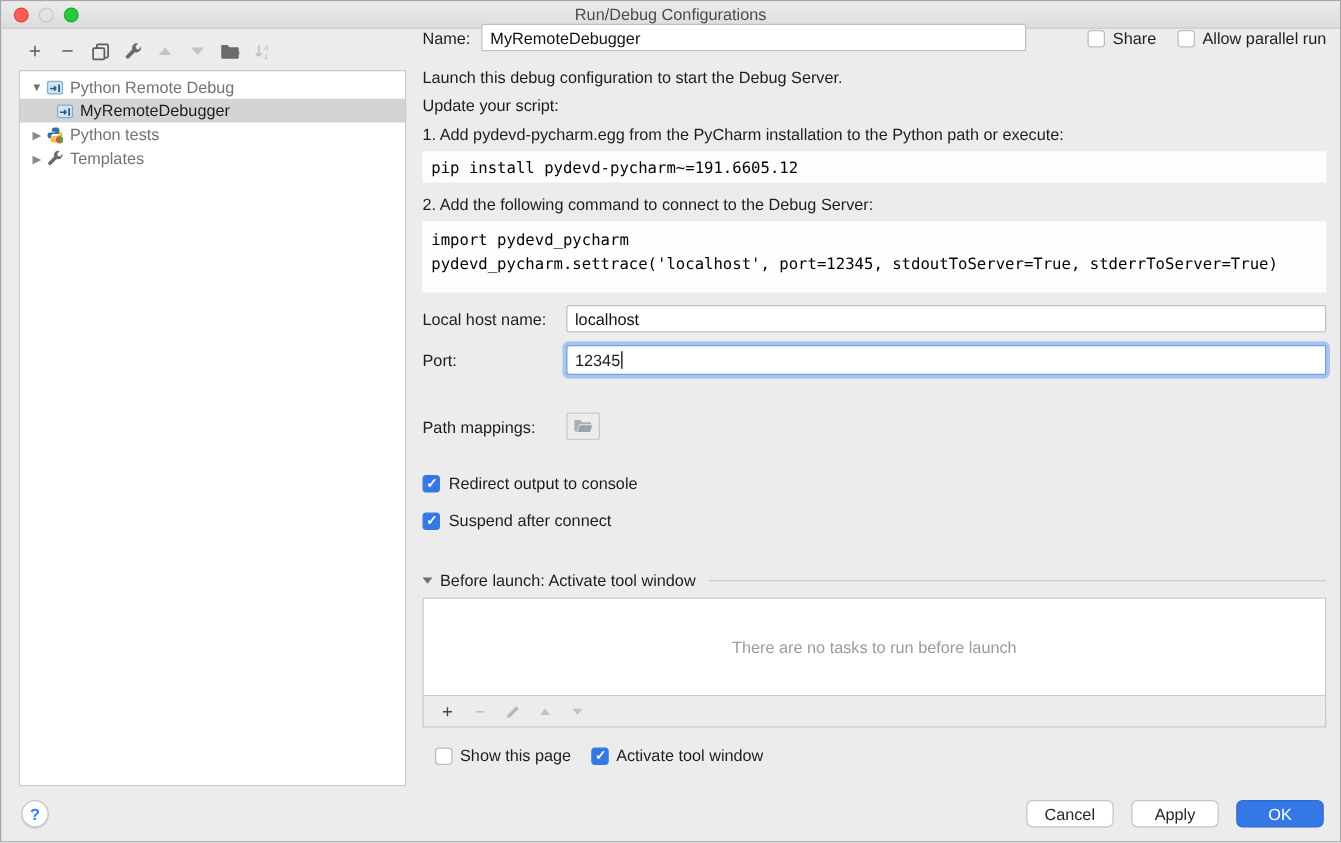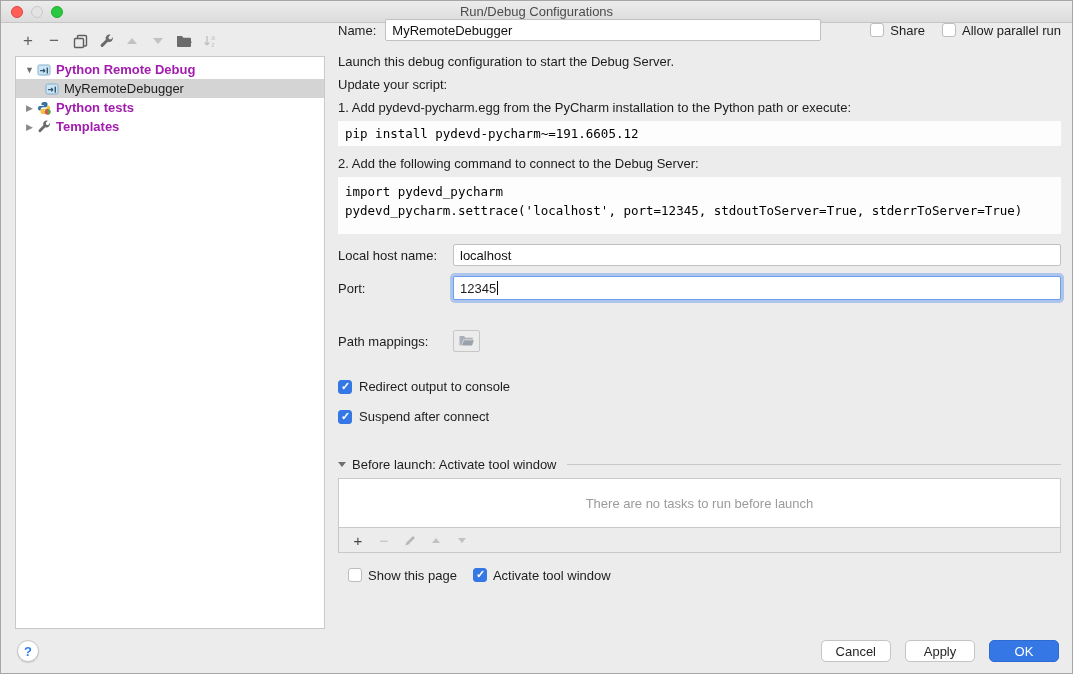--- a/index.html
+++ b/index.html
@@ -22,30 +22,30 @@
   .ticon.dim { color:#BDBDBD; }
   .tri { display:inline-block; width:0; height:0; }
   .tri.up   { border-left:5px solid transparent; border-right:5px solid transparent; border-bottom:6px solid #C2C2C2; }
   .tri.down { border-left:5px solid transparent; border-right:5px solid transparent; border-top:6px solid #C2C2C2; }
 
   
   .tree-panel { position:absolute; left:14px; top:55px; width:310px; height:573px; background:#fff; border:1px solid #C9C9C9; padding-top:3px; }
   .trow { position:relative; height:19px; display:flex; align-items:center; font-size:13px; white-space:nowrap; }
   .trow .caret { width:11px; text-align:center; font-size:9px; color:#8a8a8a; margin-left:8px; }
   .trow.sel { background:#D4D4D4; }
-  .trow b { font-weight:bold; color:#a21caf; }
+  .trow b { font-weight:normal; color:#737373; }
   .tree-ico { width:14px; height:14px; margin:0 5px 0 2px; flex:0 0 auto; }
   .indent1 { margin-left:29px; }
 
   
   .rpanel { position:absolute; left:337px; top:18px; width:723px; }
   .row { display:flex; align-items:center; }
   input.mac-field { height:22px; border:1px solid #C1C1C1; border-radius:2px; background:#fff; padding:0 6px; font-family:"Liberation Sans",sans-serif; font-size:13px; color:#111; outline:none; }
   .name-row input { width:436px; margin-left:9px; }
-  .cbgroup { display:flex; align-items:flex-start; gap:6px; }
+  .cbgroup { display:flex; align-items:flex-end; gap:6px; }
   .cb { width:14px; height:14px; border-radius:3px; border:1px solid #BDBDBD; background:#fff; flex:0 0 auto; }
   .cb.on { background:#3578E5; border-color:#3578E5; position:relative; }
   .cb.on::after { content:"✓"; position:absolute; left:2px; top:-1px; color:#fff; font-size:11px; font-weight:bold; }
   .desc { margin-top:9px; line-height:16px; }
   .desc + .desc { margin-top:7px; }
   .codeblock { background:#FDFDFD; font-family:"DejaVu Sans Mono","Liberation Mono",monospace; font-size:12.5px; color:#000; padding:3px 7px; margin-top:5px; line-height:19px; }
   .codeblock.tall { padding:5px 7px 14px 7px; }
 
   .frow { display:flex; align-items:center; margin-top:10px; }
   .frow label { width:115px; flex:0 0 auto; }
@@ -53,21 +53,21 @@
   .fakefield { height:24px; background:#fff; border:1px solid #6C9FF0; border-radius:2px; box-shadow:0 0 0 3px rgba(122,166,235,.55); display:flex; align-items:center; padding:0 6px; }
   .caret-bar { display:inline-block; width:1px; height:14px; background:#000; margin-left:1px; }
   .disabledfield { height:22px; border:1px solid #C7C7C7; border-radius:2px; background:#ECECEC; display:flex; align-items:center; justify-content:flex-end; padding:0 4px; }
 
   .checkline { display:flex; align-items:center; gap:7px; margin-top:15px; }
   .checkline:first-of-type { margin-top:0; }
 
   .section-head { display:flex; align-items:center; margin-top:33px; gap:6px; }
   .section-head .tri-exp { width:0; height:0; border-left:4px solid transparent; border-right:4px solid transparent; border-top:5px solid #6f6f6f; }
   .section-head .hline { flex:1; height:1px; background:#C9C9C9; margin-left:4px; }
-  .tasks-box { margin-top:6px; height:50px; background:#fff; border:1px solid #C9C9C9; display:flex; align-items:center; justify-content:center; }
+  .tasks-box { margin-top:6px; height:79px; background:#fff; border:1px solid #C9C9C9; display:flex; align-items:center; justify-content:center; }
   .tasks-empty { color:#9B9B9B; font-size:13px; }
   .tasks-toolbar { height:25px; border:1px solid #C9C9C9; border-top:none; background:#ECECEC; display:flex; align-items:center; padding-left:6px; }
   .tasks-toolbar .ticon { width:26px; height:18px; font-size:15px; }
 
   .bottom-checks { display:flex; align-items:center; gap:16px; margin-top:15px; padding-left:10px; }
 
   
   .help-btn { position:absolute; left:16px; bottom:11px; width:22px; height:22px; border-radius:50%; background:#fff; border:1px solid #C6C6C6; box-shadow:0 1px 1px rgba(0,0,0,.12); color:#2E7CF6; font-size:13px; font-weight:bold; display:flex; align-items:center; justify-content:center; }
   .footer-btns { position:absolute; right:13px; bottom:11px; display:flex; gap:14px; }
   .btn { min-width:70px; height:22px; border:1px solid #C4C4C4; border-radius:5px; background:#FFFFFF; font-size:13px; color:#262626; display:flex; align-items:center; justify-content:center; padding:0 14px; }

